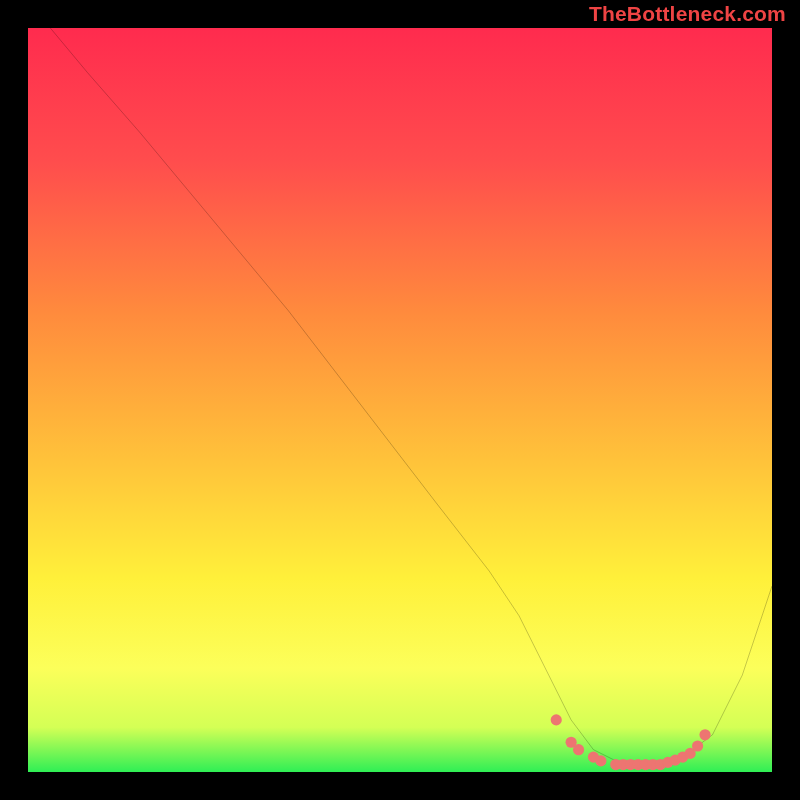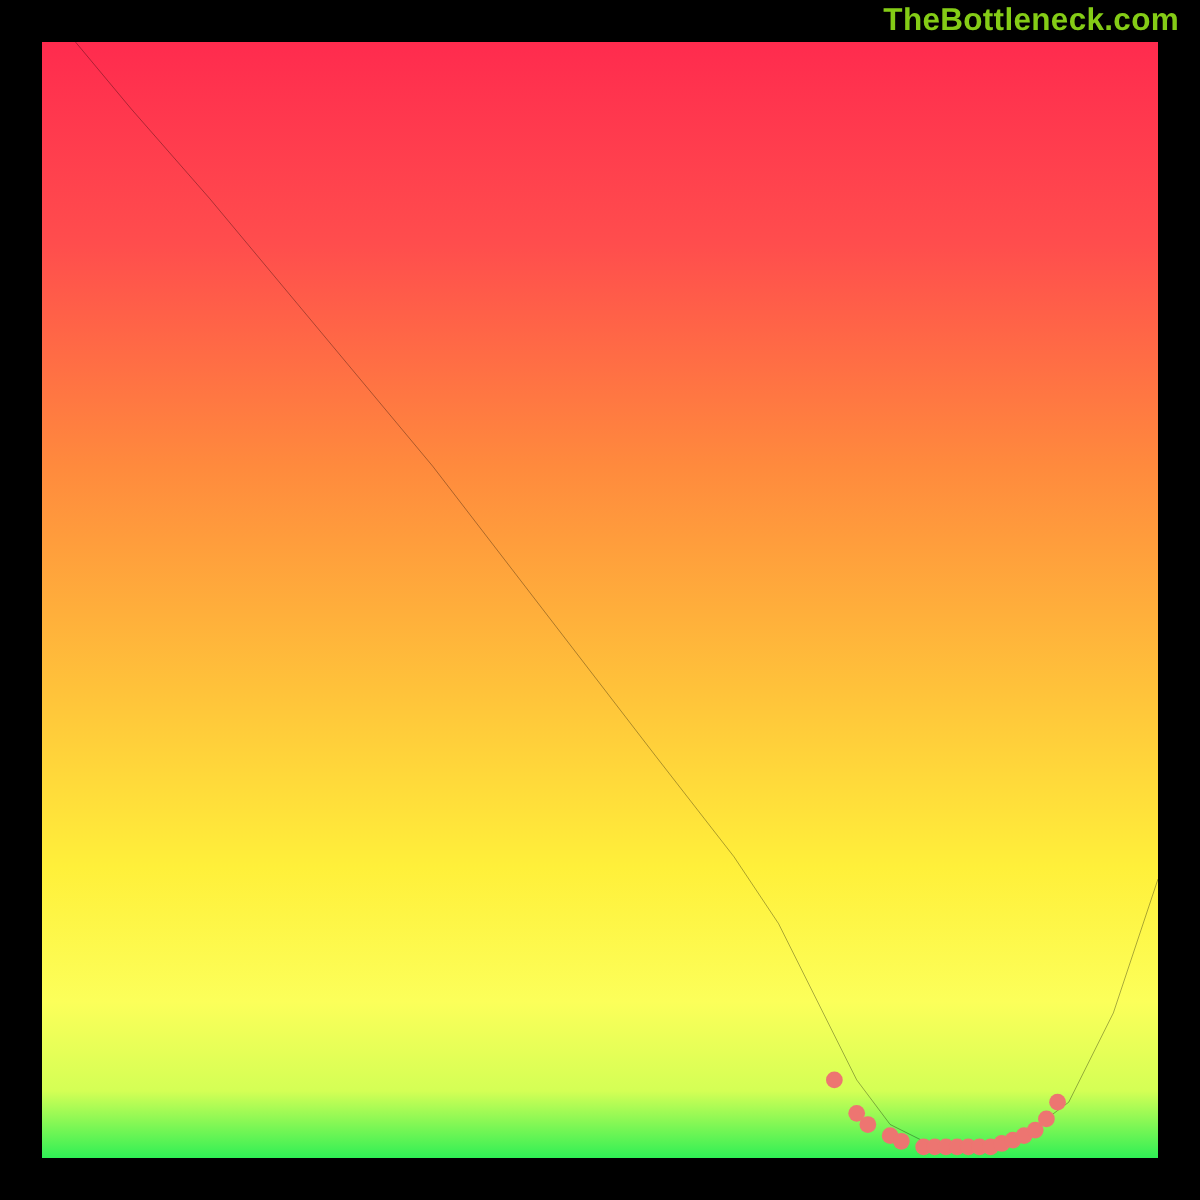--- a/index.html
+++ b/index.html
@@ -16,21 +16,21 @@
     height: 800px;
     background: #000000;
   }
   .watermark {
     position: absolute;
     top: 2px;
     right: 14px;
     font-family: Arial, Helvetica, sans-serif;
     font-size: 21px;
     font-weight: 600;
-    color: #84cc16;
+    color: #ef4444;
     letter-spacing: 0.2px;
   }
   svg.plot {
     position: absolute;
     left: 28px;
     top: 28px;
     width: 744px;
     height: 744px;
   }
 </style>

